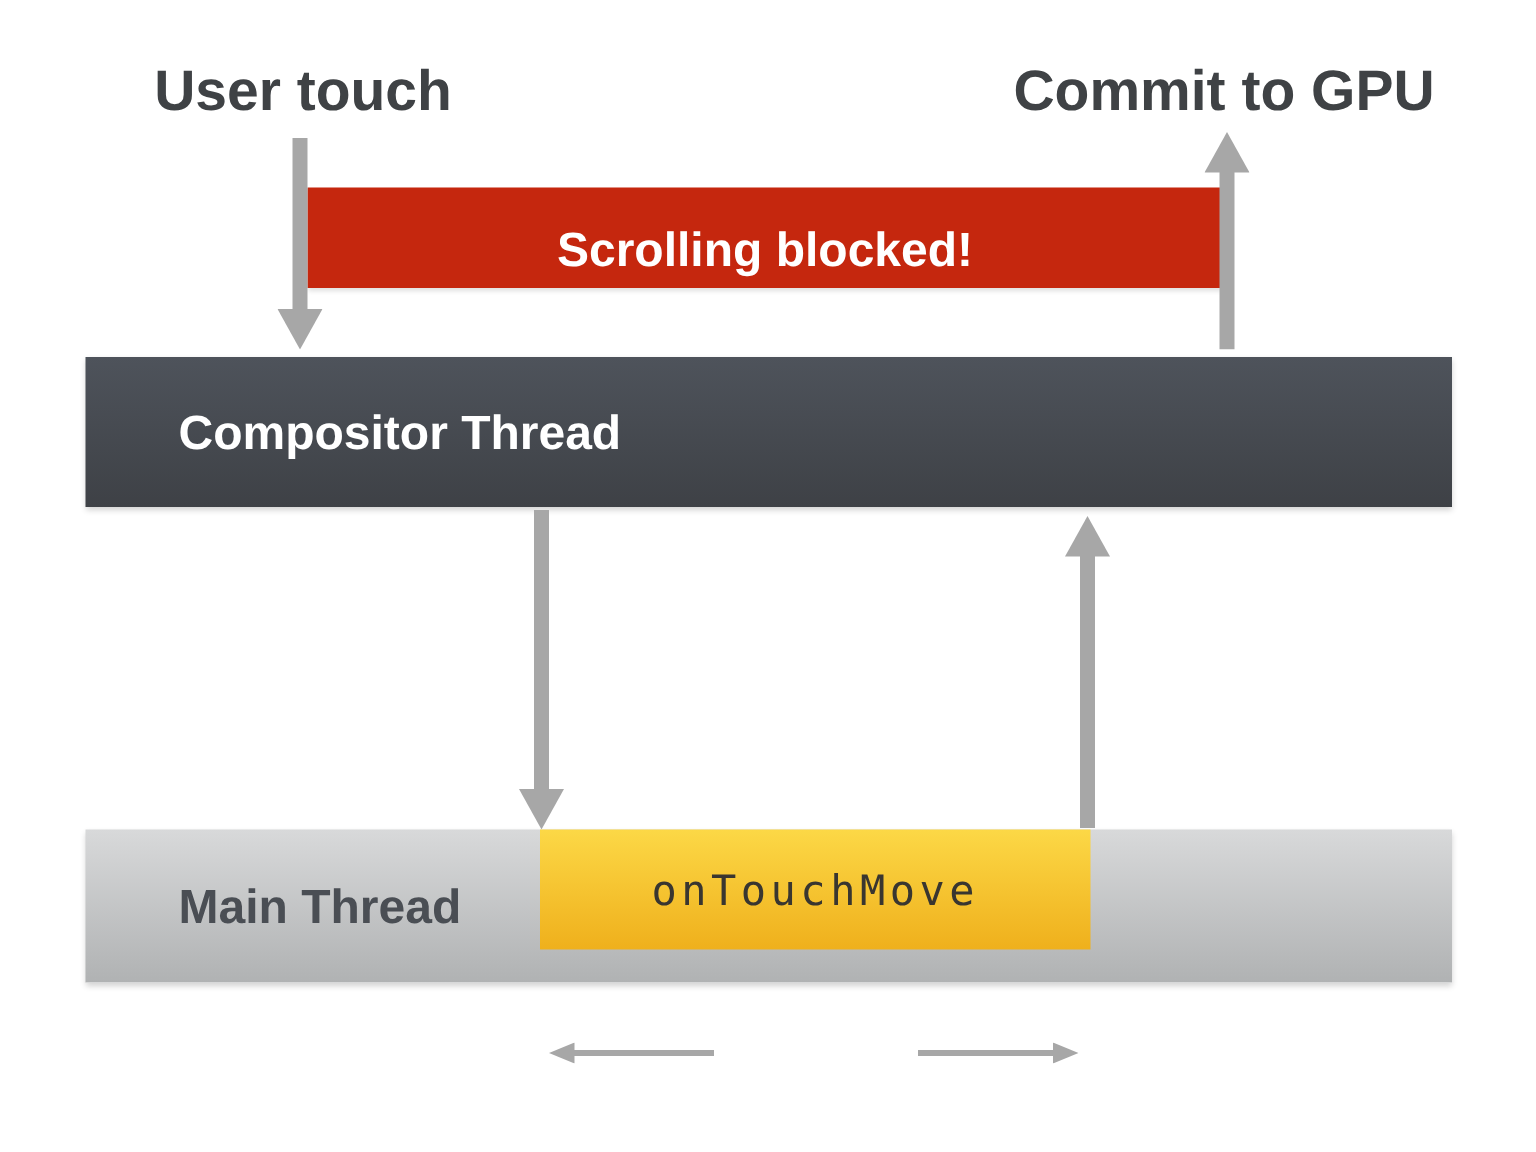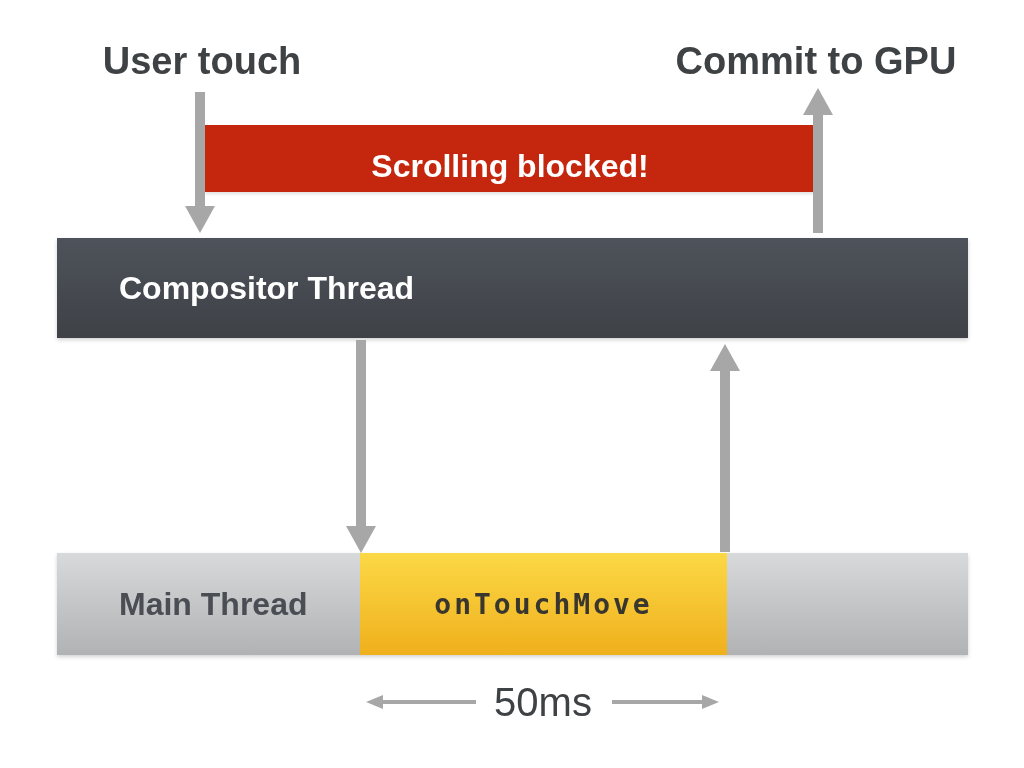--- a/index.html
+++ b/index.html
@@ -71,26 +71,25 @@
     padding-left: 62px;
   }
   .bar.compositor .bar-label { color: #ffffff; }
   .bar.main .bar-label { color: #4a4e54; }
 
   .task {
     position: absolute;
     left: 360px;
     top: 553px;
     width: 367px;
-    height: 102px;
+    height: 80px;
     background: linear-gradient(#fcd846, #efb01c);
     display: flex;
     align-items: center;
     justify-content: center;
-    font-weight: bold;
   }
   .task .task-label {
     font-family: "DejaVu Sans Mono", monospace;
     font-size: 28px;
     letter-spacing: 3px;
     color: #393630;
     white-space: nowrap;
   }
 
   .event-label {
@@ -136,21 +135,20 @@
 
   <div class="bar compositor">
     <span class="bar-label">Compositor Thread</span>
   </div>
 
   <div class="task">
     <span class="task-label">onTouchMove</span>
   </div>
 
 
-  <div class="duration-label">50ms</div>
 
   <div class="arrow" style="left:185px; top:92px;">
     <svg width="30" height="141" viewBox="0 0 30 141">
       <rect x="10" y="0" width="10" height="118" fill="#a7a7a7"></rect>
       <polygon points="0,114 30,114 15,141" fill="#a7a7a7"></polygon>
     </svg>
   </div>
 
   <div class="arrow" style="left:803px; top:88px;">
     <svg width="30" height="145" viewBox="0 0 30 145">

